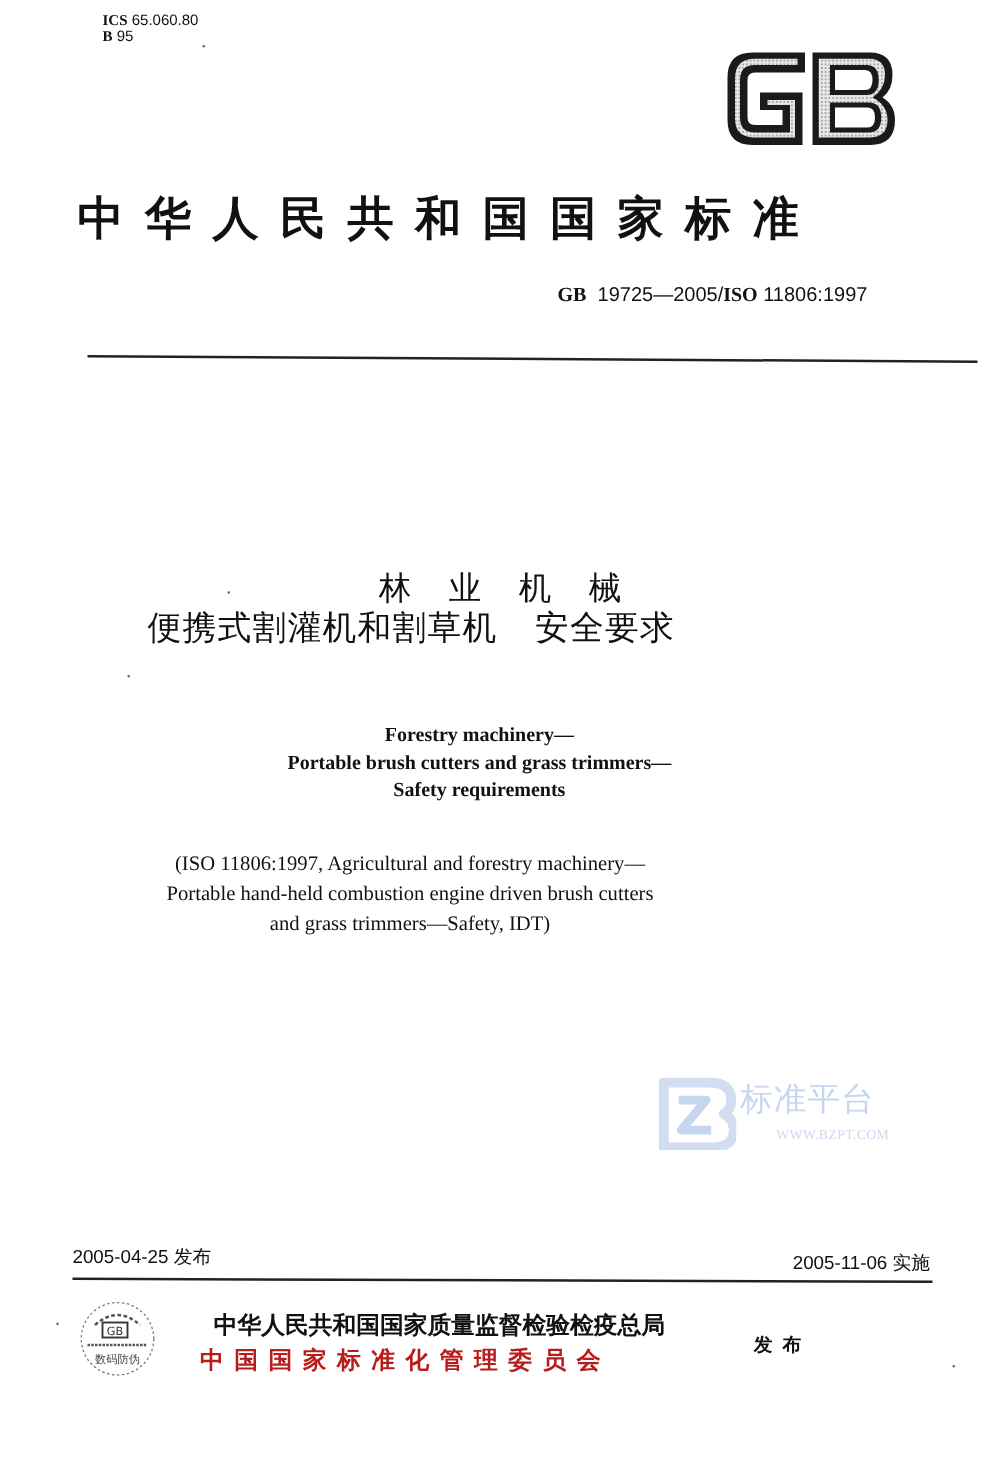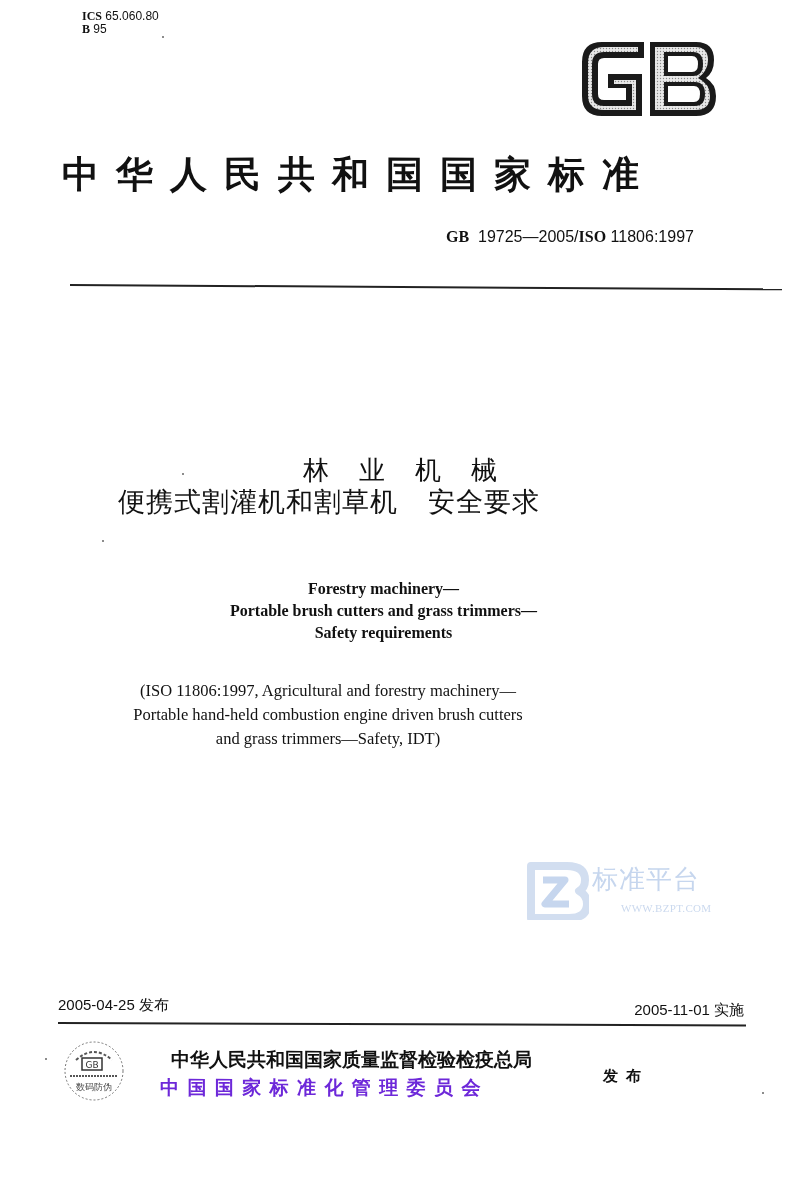--- a/index.html
+++ b/index.html
@@ -28,21 +28,21 @@
   .wm-text { left: 592px; top: 862px; font-family: "DejaVu Serif", serif; font-size: 26px; color: #c6d6ee; letter-spacing: 1px; white-space: nowrap; }
   .wm-url { left: 585px; top: 902px; font-family: "Liberation Serif", serif; font-size: 11px; color: #cbd9ee; letter-spacing: 0.3px; white-space: nowrap; margin-left: 36px; }
 
   .date-pub { left: 58px; top: 996px; font-family: "Liberation Sans", sans-serif; font-size: 15px; color: #111; white-space: nowrap; }
   .date-eff { right: 56px; top: 1001px; font-family: "Liberation Sans", sans-serif; font-size: 15px; color: #111; white-space: nowrap; }
   .rule-bottom { left: 58px; top: 1022px; width: 688px; height: 2px; background: #222; transform: rotate(0.2deg); transform-origin: left center; }
 
   .seal { left: 62px; top: 1040px; width: 64px; height: 62px; }
 
   .authority1 { left: 171px; top: 1047px; font-family: "DejaVu Sans", sans-serif; font-weight: bold; font-size: 19px; color: #111; white-space: nowrap; letter-spacing: 0px; }
-  .authority2 { left: 160px; top: 1075px; font-family: "DejaVu Sans", sans-serif; font-weight: bold; font-size: 19px; color: #6d28d9; white-space: nowrap; letter-spacing: 8.4px; }
+  .authority2 { left: 160px; top: 1075px; font-family: "DejaVu Sans", sans-serif; font-weight: bold; font-size: 19px; color: #b91c1c; white-space: nowrap; letter-spacing: 8.4px; }
   .publish-label { left: 603px; top: 1067px; font-family: "DejaVu Sans", sans-serif; font-weight: bold; font-size: 15px; color: #111; letter-spacing: 8px; white-space: nowrap; }
 
   .speck { position: absolute; width: 2px; height: 2px; background: #666; border-radius: 50%; }
 </style>
 </head>
 <body>
 
 <div class="abs ics">
   <div><b>ICS</b>&nbsp;<span>65.060.80</span></div>
   <div><b>B</b>&nbsp;<span>95</span></div>
@@ -92,21 +92,21 @@
   <path d="M4 4 H40 Q58 4 58 18 Q58 26 52 29 Q60 33 60 42 Q60 56 42 56 H4 Z" fill="none" stroke="#d2def0" stroke-width="8" stroke-linejoin="round"></path>
   <path d="M16 18 H38 L18 42 H42" fill="none" stroke="#c6d6ee" stroke-width="7" stroke-linejoin="round"></path>
 </svg>
 <div class="abs wm-text">标准平台</div>
 <div class="abs wm-url">WWW.BZPT.COM</div>
 
 <div class="abs date-pub">
   <span>2005-04-25</span>&nbsp;<span>发布</span>
 </div>
 <div class="abs date-eff">
-  <span>2005-11-01</span>&nbsp;<span>实施</span>
+  <span>2005-11-06</span>&nbsp;<span>实施</span>
 </div>
 <div class="abs rule-bottom"></div>
 
 <svg class="abs seal" viewBox="0 0 64 62">
   <circle cx="32" cy="31" r="29" fill="none" stroke="#777" stroke-width="1" stroke-dasharray="2 2"></circle>
   <path d="M14 20 Q32 4 50 20" fill="none" stroke="#555" stroke-width="2" stroke-dasharray="3 2"></path>
   <rect x="20" y="18" width="20" height="12" fill="none" stroke="#333" stroke-width="1.5"></rect>
   <text x="30" y="28" font-size="9" text-anchor="middle" fill="#333" font-family="DejaVu Sans, sans-serif">GB</text>
   <path d="M8 36 H56" stroke="#555" stroke-width="2" stroke-dasharray="2 1"></path>
   <text x="32" y="50" font-size="9" text-anchor="middle" fill="#444" font-family="DejaVu Sans, sans-serif">数码防伪</text>

